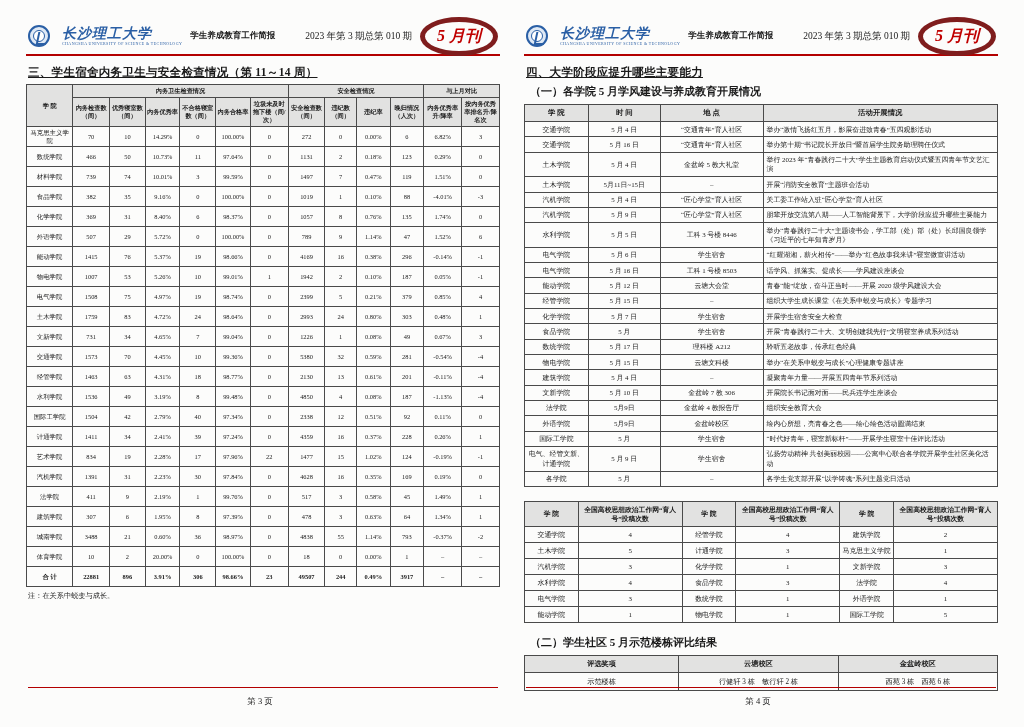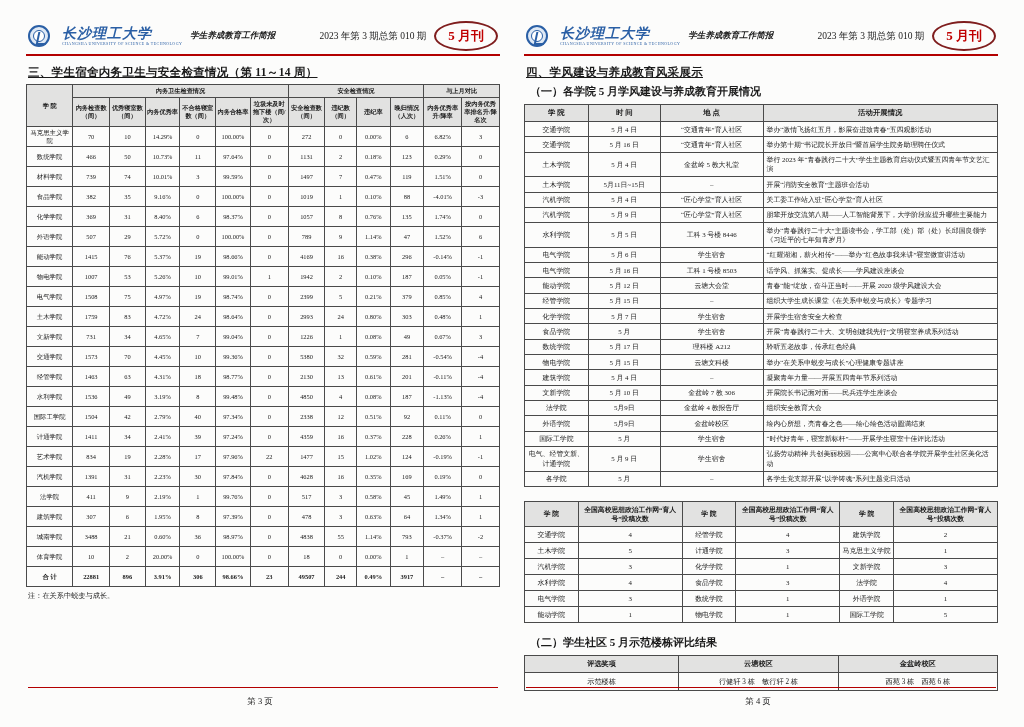--- a/index.html
+++ b/index.html
@@ -16,24 +16,24 @@
   .emblem { width:22px; height:22px; border-radius:50%; border:2px solid #2a5fa5;
             position:relative; background:#dfe9f5; flex:0 0 auto; }
   .emblem::before { content:""; position:absolute; inset:3px; border-radius:50%;
             border:1.5px solid #2a5fa5; background:#fff; }
   .emblem::after { content:""; position:absolute; left:7px; top:5px; width:8px; height:11px;
             border-left:2px solid #2a5fa5; border-bottom:2px solid #2a5fa5; transform:skewX(-12deg); }
   .uni-names { display:flex; flex-direction:column; line-height:1; }
   .uni-cn { font-size:14px; font-weight:bold; font-style:italic; color:#2a5fa5;
             letter-spacing:1px; font-family:"Liberation Serif",serif; }
   .uni-en { font-size:4px; color:#2a5fa5; letter-spacing:0.4px; margin-top:1px; white-space:nowrap; }
-  .bulletin-name { font-size:8.5px; font-weight:bold; font-style:italic; margin-left:8px; white-space:nowrap; }
+  .bulletin-name { font-size:8.5px; font-weight:bold; margin-left:8px; white-space:nowrap; }
   .issue-no { font-size:9.5px; margin-left:auto; white-space:nowrap; }
-  .badge-oval { margin-left:8px; border:2px solid #7f1d1d; border-radius:50%;
-                padding:4px 12px; color:#c00000; font-size:13px; font-weight:bold; white-space:nowrap; }
+  .badge-oval { margin-left:8px; border:5px solid #7f1d1d; border-radius:50%;
+                padding:4px 12px; color:#c00000; font-size:16px; font-weight:bold; white-space:nowrap;font-style:italic; }
 
   
   .sec-title  { font-size:11.5px; font-weight:bold; margin:9px 0 4px 2px; letter-spacing:0.3px;text-decoration:underline; }
   .sub-title  { font-size:11px;   font-weight:bold; margin:2px 0 5px 6px; }
 
   
   table { border-collapse:collapse; width:100%; table-layout:fixed; }
   th,td { border:0.8px solid #4a4a4a; text-align:center; vertical-align:middle;
           word-break:break-all; }
   thead th { background:#e2e2e1; font-weight:bold; }
@@ -483,21 +483,21 @@
       <div class="uni-names">
         <span class="uni-cn">长沙理工大学</span>
         <span class="uni-en">CHANGSHA UNIVERSITY OF SCIENCE &amp; TECHNOLOGY</span>
       </div>
     </div>
     <span class="bulletin-name">学生养成教育工作简报</span>
     <span class="issue-no">2023 年第 3 期总第 010 期</span>
     <span class="badge-oval">5 月刊</span>
   </div>
 
-  <div class="sec-title">四、学风建设与养成教育风采展示</div>
+  <div class="sec-title">四、大学阶段应提升哪些主要能力</div>
   <div class="sub-title">（一）各学院 5 月学风建设与养成教育开展情况</div>
 
   <table class="activities">
     <colgroup>
       <col style="width:62px">
         <col style="width:70px">
         <col style="width:100px">
         <col style="width:228px">
     </colgroup>
     <thead>

